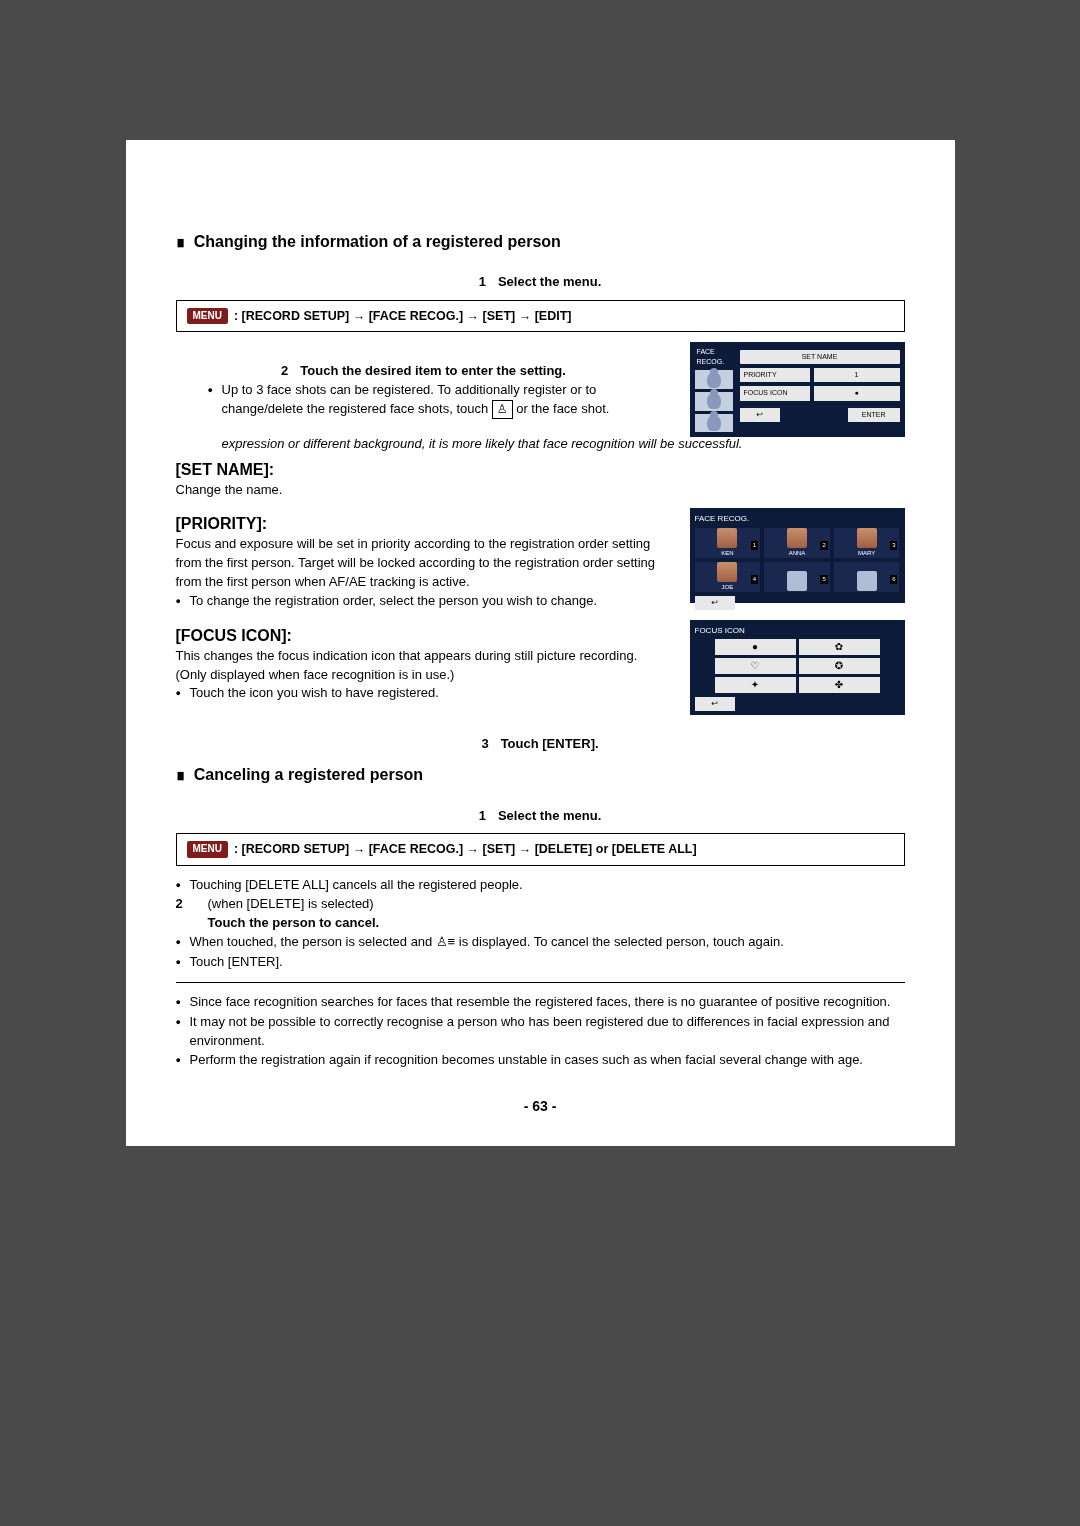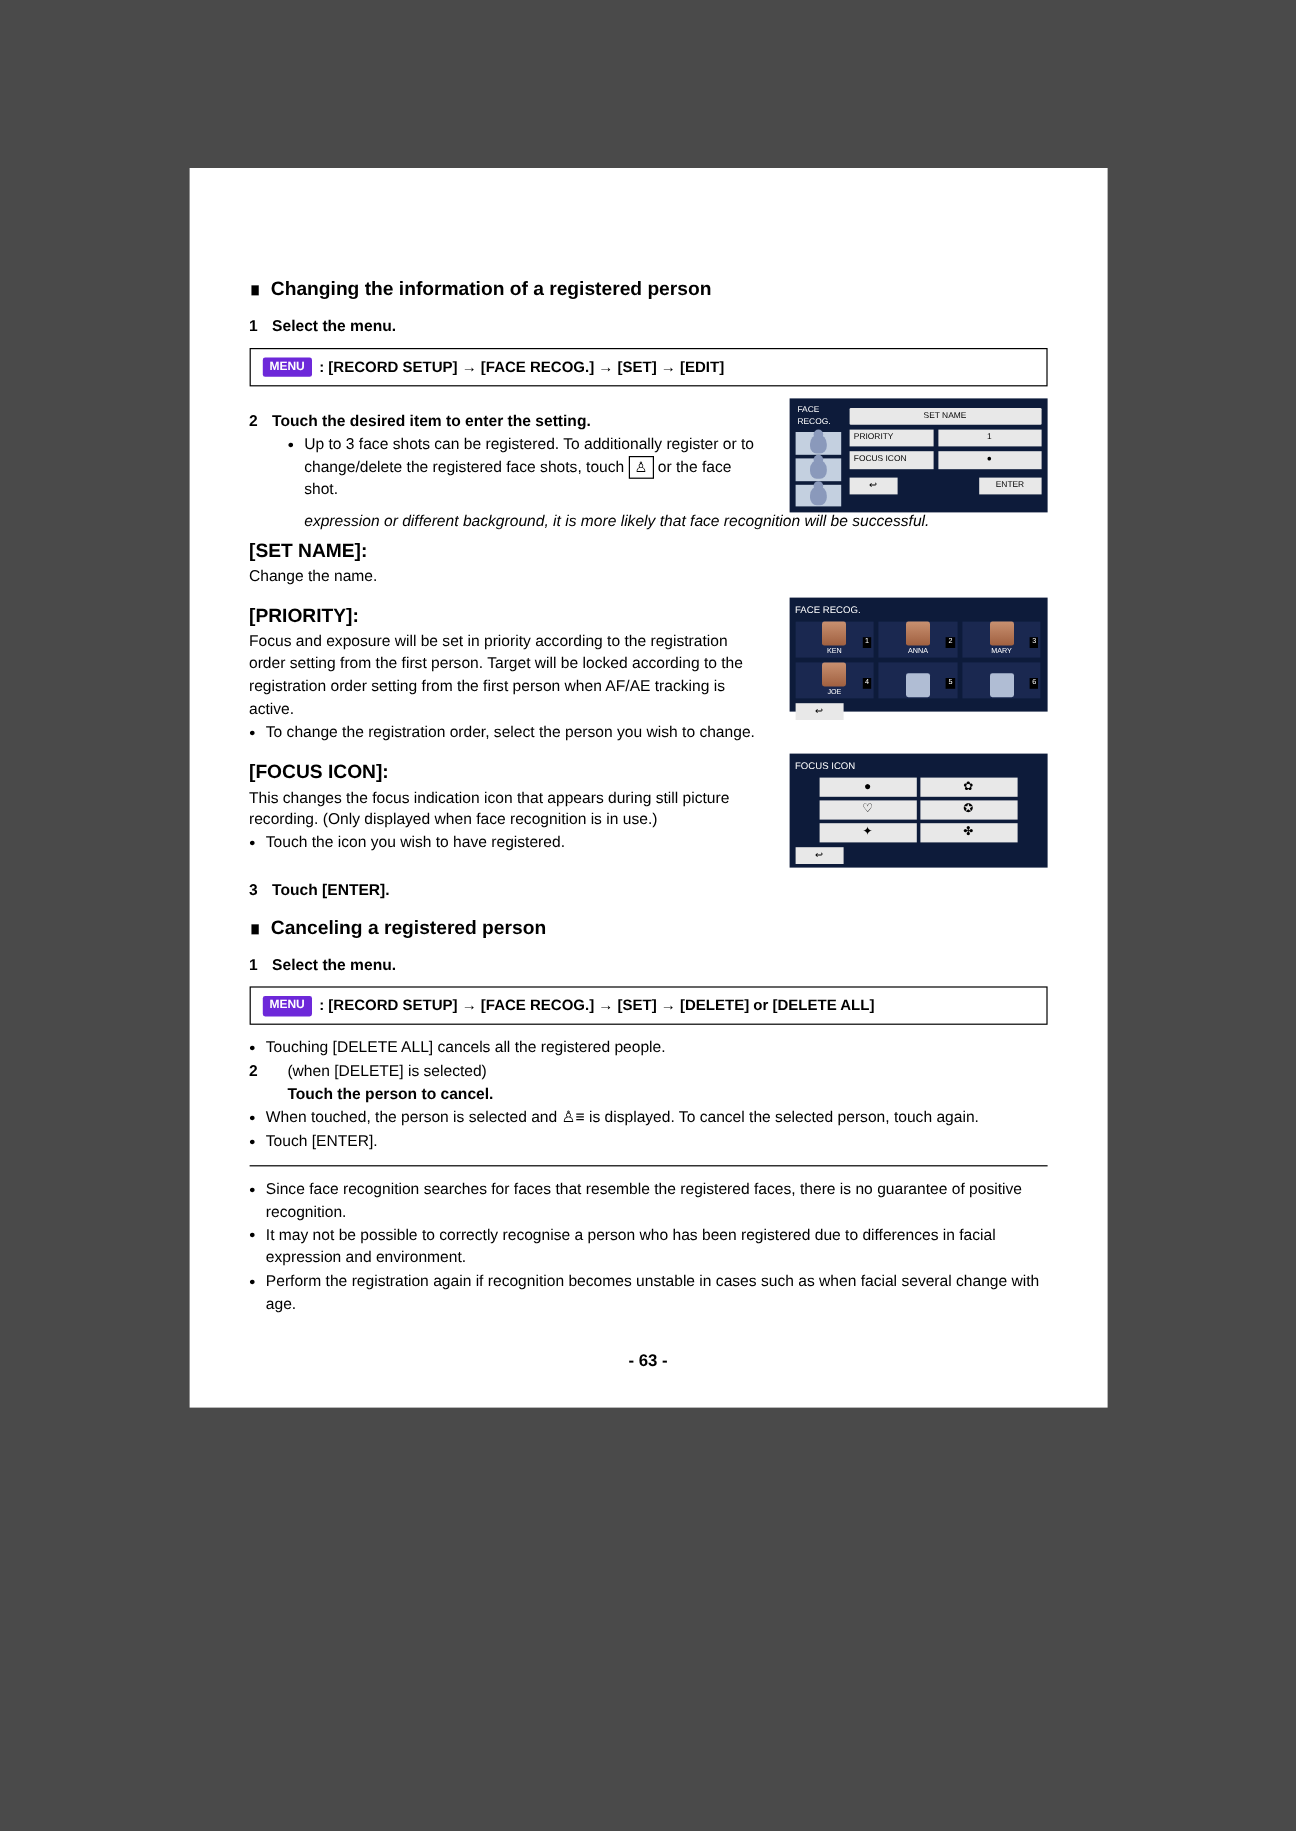--- a/index.html
+++ b/index.html
@@ -12,54 +12,55 @@
       font-family: Arial, sans-serif;
       width: 1080px;
       height: 1526px;
       display: flex;
       justify-content: center;
       align-items: flex-start;
       padding-top: 140px;
     }
     .page {
       background: white;
-      width: 765px;
+      width: 829px;
       padding: 90px 50px 30px 50px;
       font-size: 13px;
       line-height: 1.45;
       color: #000;
     }
     .section-header {
       font-weight: bold;
       font-size: 16px;
       margin-bottom: 4px;
     }
     .section-header .block {
       font-size: 16px;
       margin-right: 8px;
     }
     .step-header {
       font-weight: bold;
       font-size: 13px;
-      margin-top: 10px;
+      margin-top: 20px;
+      text-align: center;
     }
     .step-num {
       margin-right: 12px;
     }
     .menu-box {
       border: 1.5px solid #000;
       padding: 6px 10px;
       margin: 8px 0 10px 0;
       font-weight: bold;
       font-size: 12.5px;
       display: flex;
       align-items: center;
     }
     .menu-pill {
-      background: #6d28d9;
+      background: #7f1d1d;
       color: #fff;
       padding: 1px 6px;
       margin-right: 6px;
       font-size: 10px;
       border-radius: 2px;
     }
     .bullet-list {
       list-style: none;
       padding-left: 32px;
     }

